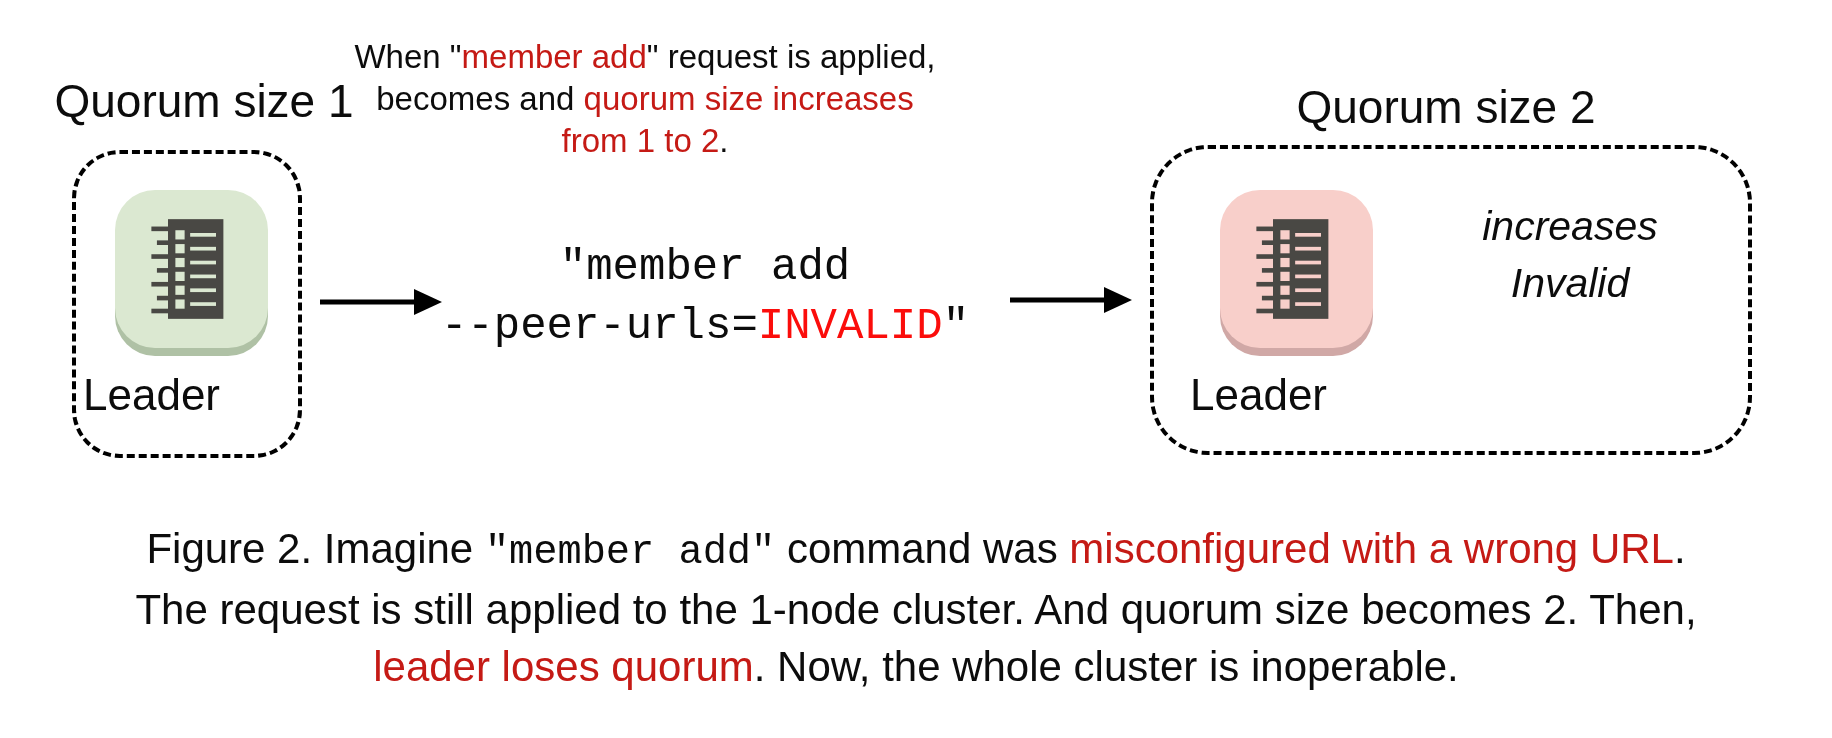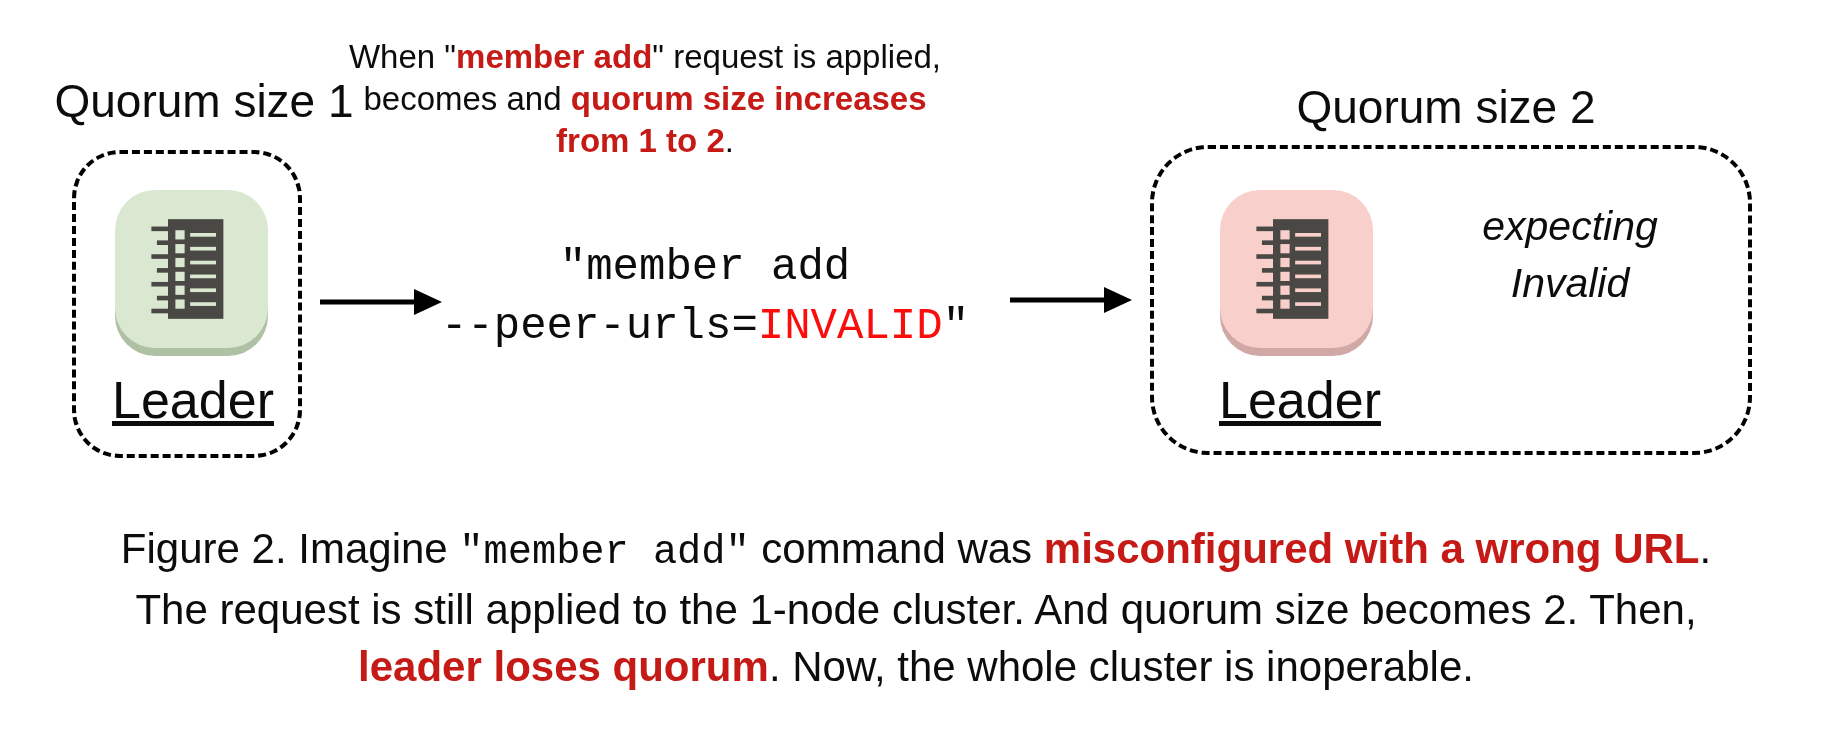--- a/index.html
+++ b/index.html
@@ -15,21 +15,21 @@
   html,body{margin:0;padding:0;background:#ffffff;}
   .canvas{
     position:relative;
     width:1832px;height:738px;
     background:#ffffff;
     font-family:"Liberation Sans", sans-serif;
     color:var(--ink);
     overflow:hidden;
   }
   
-  .b{font-weight:bold;}
+  .b{font-weight:normal;}
   .i{}
   .mono{font-family:"Liberation Mono", monospace;}
   .red{color:var(--accent-red);}
   .bright{color:var(--bright-red);}
 
   
   .cluster-title{
     position:absolute;
     width:420px;
     text-align:center;
@@ -82,24 +82,22 @@
     box-shadow:0 8px 0 var(--node-pink-rim);
   }
   .node svg{width:96px;height:112px;display:block;}
   .node .body{fill:var(--icon-dark);}
   .node.green .detail{fill:var(--node-green);}
   .node.pink .detail{fill:var(--node-pink);}
 
   .leader-label{
     position:absolute;
     width:220px;
-    text-align:center;
-    font-size:52px;
-    white-space:nowrap;
-    text-decoration:underline;
+    font-size:44px;
+    white-space:nowrap;
   }
   .leader-label.left{left:83px;top:370px;}
   .leader-label.right{left:1190px;top:370px;}
 
   
   .arrow{position:absolute;}
   .arrow.first{left:318px;top:284px;}
   .arrow.second{left:1008px;top:282px;}
   .arrow line{stroke:#000;stroke-width:5;}
   .arrow polygon{fill:#000;}
@@ -224,21 +222,21 @@
         <rect class="detail" x="50" y="64" width="28" height="4"></rect>
       <rect class="detail" x="34" y="76" width="10" height="10"></rect>
         <rect class="detail" x="50" y="79" width="28" height="4"></rect>
       <rect class="detail" x="34" y="91" width="10" height="10"></rect>
         <rect class="detail" x="50" y="94" width="28" height="4"></rect>
     </svg>
   </div>
   <div class="leader-label right">Leader</div>
 
   <div class="expectation">
-    <div><span>expecting</span></div>
+    <div><span>increases</span></div>
     <div><span>Invalid</span></div>
   </div>
 
   <div class="caption">
     <div><span class="i">Figure 2.</span><span> Imagine </span><span class="mono">"member add"</span><span> command was </span><span class="b red">misconfigured with a wrong URL</span><span>.</span></div>
     <div><span>The request is still applied to the 1-node cluster. And quorum size becomes 2. Then,</span></div>
     <div><span class="b red">leader loses quorum</span><span>. Now, the whole cluster is inoperable.</span></div>
   </div>
 
 </div>

